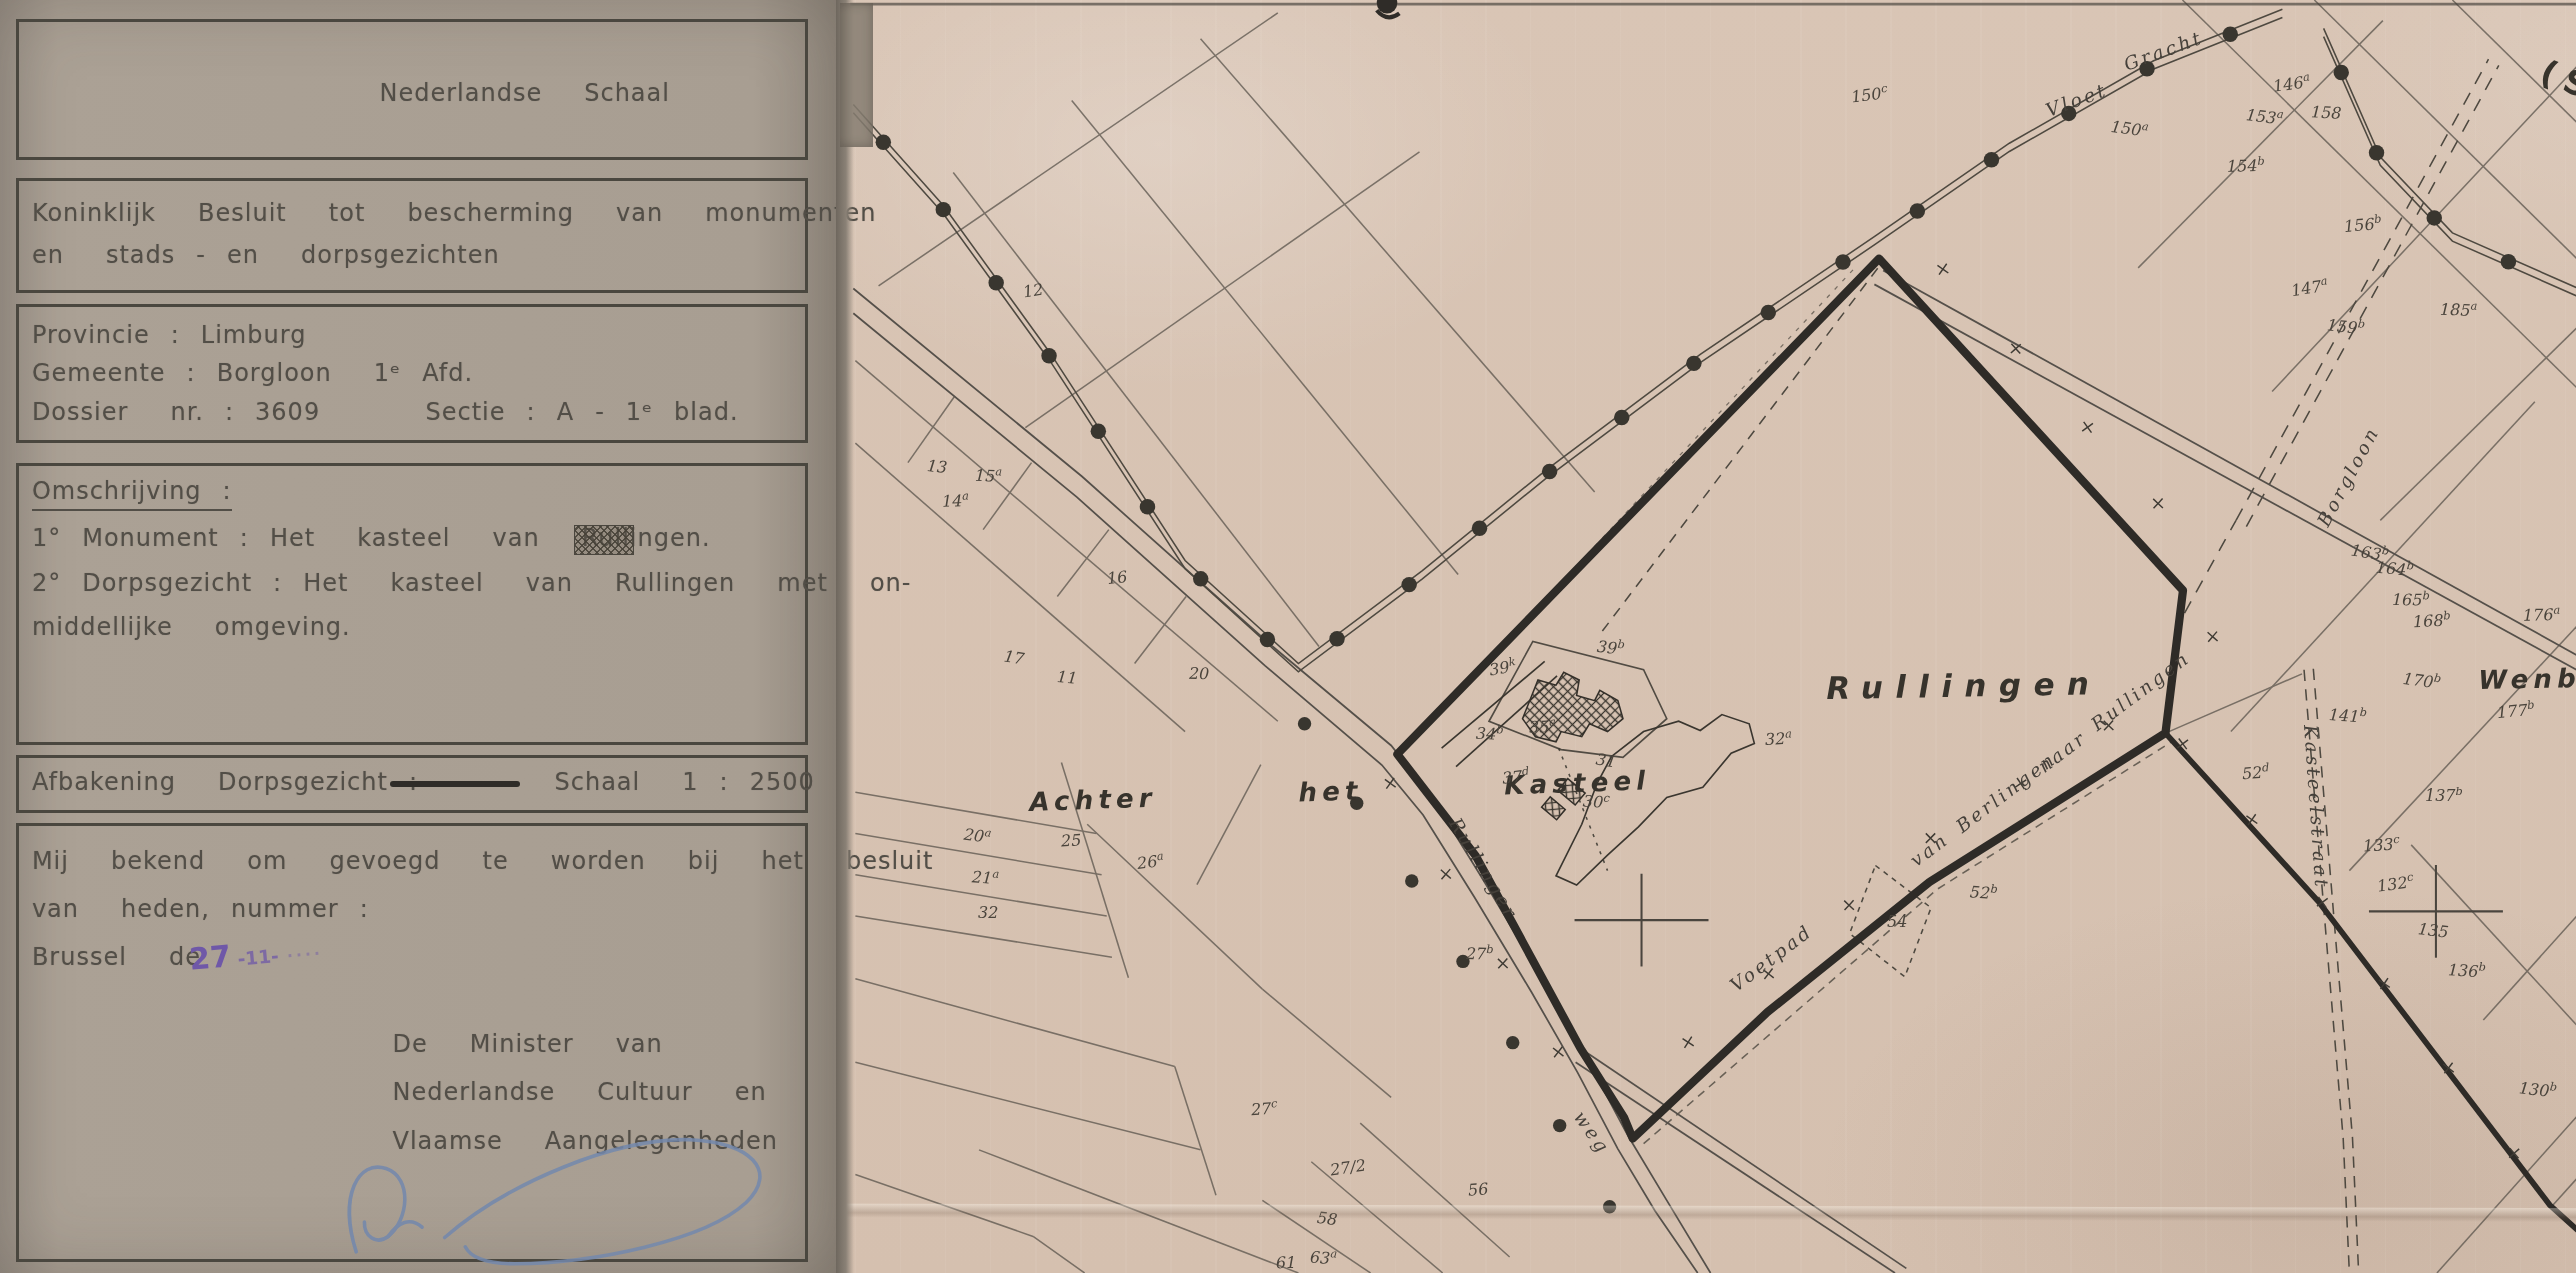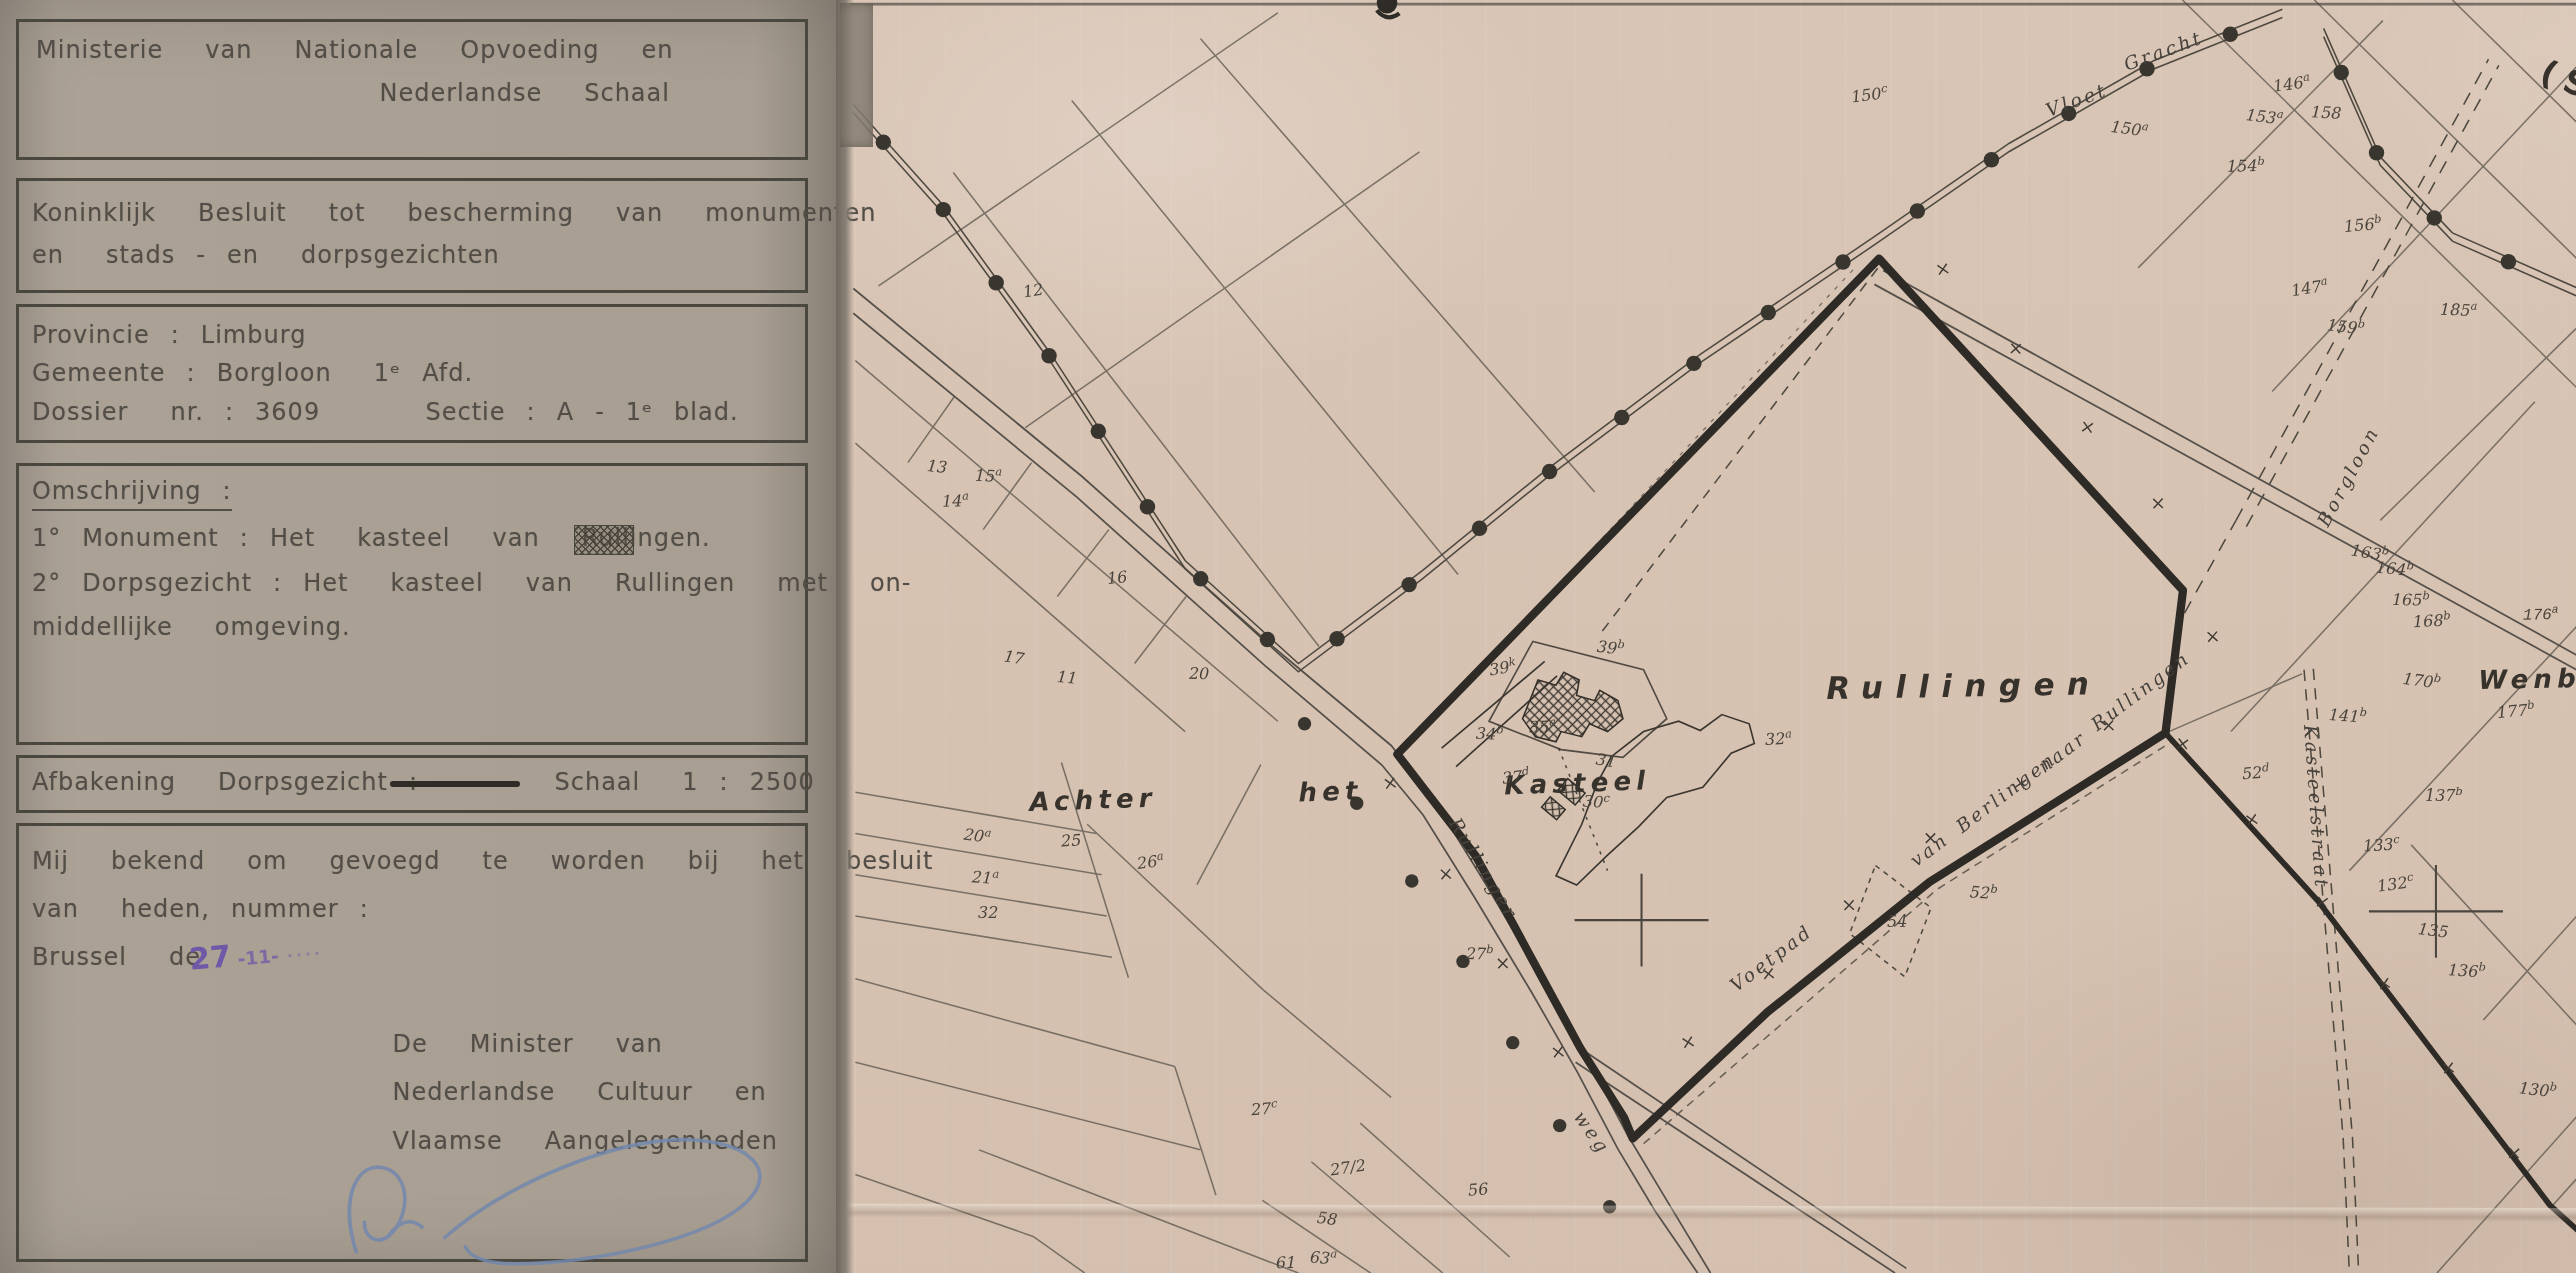--- a/index.html
+++ b/index.html
@@ -298,31 +298,30 @@
       <span class="parcel" style="left: 2376px; top: 558px; transform: rotate(5deg);">164<sup>b</sup></span>
       <span class="parcel" style="left: 2392px; top: 589px; transform: rotate(1deg);">165<sup>b</sup></span>
       <span class="parcel" style="left: 2413px; top: 610px; transform: rotate(-3deg);">168<sup>b</sup></span>
       <span class="parcel" style="left: 2403px; top: 670px; transform: rotate(8deg);">170<sup>b</sup></span>
       <span class="parcel" style="left: 2329px; top: 705px; transform: rotate(4deg);">141<sup>b</sup></span>
       <span class="parcel" style="left: 2425px; top: 785px; transform: rotate(0deg);">137<sup>b</sup></span>
       <span class="parcel" style="left: 2363px; top: 834px; transform: rotate(-4deg);">133<sup>c</sup></span>
       <span class="parcel" style="left: 2377px; top: 873px; transform: rotate(-8deg);">132<sup>c</sup></span>
       <span class="parcel" style="left: 2418px; top: 921px; transform: rotate(7deg);">135</span>
       <span class="parcel" style="left: 2448px; top: 960px; transform: rotate(3deg);">136<sup>b</sup></span>
-      <span class="parcel" style="left: 2523px; top: 604px; transform: rotate(-1deg); font-family: Liberation Mono, monospace;">176<sup>a</sup></span>
+      <span class="parcel" style="left: 2523px; top: 604px; transform: rotate(-1deg);">176<sup>a</sup></span>
       <span class="parcel" style="left: 2497px; top: 700px; transform: rotate(-5deg);">177<sup>b</sup></span>
       <span class="parcel" style="left: 2519px; top: 1079px; transform: rotate(6deg);">130<sup>b</sup></span>
     </div>
 
   <div class="crease"></div>
 
   <div class="panel">
 
     <div class="box" style="top:18.5px;height:135px">
-      <span class="t" style="top:14.4px;left:17.5px">Ministerie  van  Nationale  Opvoeding  en</span>
       <span class="t" style="top:57px;left:361px">Nederlandse  Schaal</span>
     </div>
 
     <div class="box" style="top:178px;height:109px">
       <span class="t" style="top:17.5px;left:13.4px">Koninklijk  Besluit  tot  bescherming  van  monumenten</span>
       <span class="t" style="top:60px;left:13.4px">en  stads - en  dorpsgezichten</span>
     </div>
 
     <div class="box" style="top:304px;height:133px">
       <span class="t" style="top:14.4px;left:13.4px">Provincie : Limburg</span>

